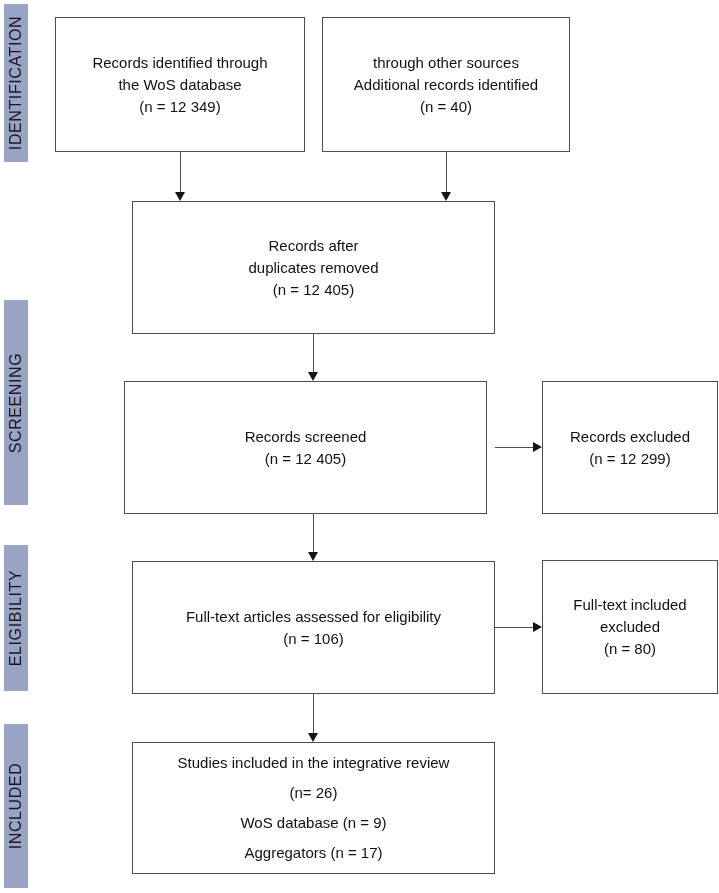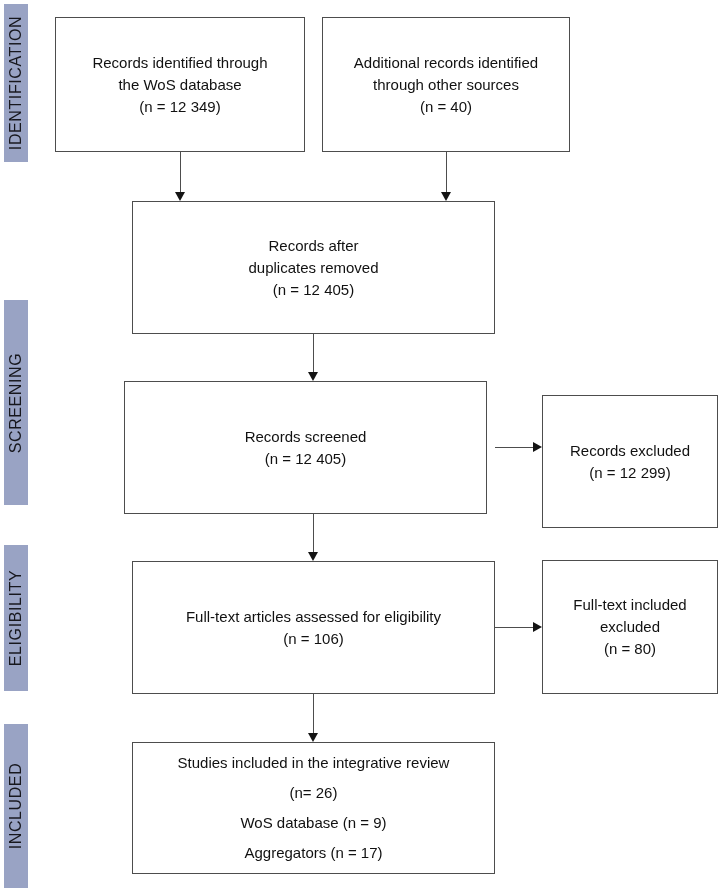--- a/index.html
+++ b/index.html
@@ -99,36 +99,36 @@
   <div class="band" style="top:724px;height:164px;">
     <span class="band-label">INCLUDED</span>
   </div>
 
   <div class="box" style="left:55px;top:17px;width:250px;height:135px;">
     <div>Records identified through</div>
     <div>the WoS database</div>
     <div>(n = 12 349)</div>
   </div>
   <div class="box" style="left:322px;top:17px;width:248px;height:135px;">
+    <div>through other sources</div>
     <div>Additional records identified</div>
-    <div>through other sources</div>
     <div>(n = 40)</div>
   </div>
 
   <div class="box" style="left:132px;top:201px;width:363px;height:133px;">
     <div>Records after</div>
     <div>duplicates removed</div>
     <div>(n = 12 405)</div>
   </div>
 
   <div class="box" style="left:124px;top:381px;width:363px;height:133px;">
     <div>Records screened</div>
     <div>(n = 12 405)</div>
   </div>
-  <div class="box" style="left:542px;top:395px;width:176px;height:133px;">
+  <div class="box" style="left:542px;top:381px;width:176px;height:133px;">
     <div>Records excluded</div>
     <div>(n = 12 299)</div>
   </div>
 
   <div class="box" style="left:132px;top:561px;width:363px;height:133px;">
     <div>Full-text articles assessed for eligibility</div>
     <div>(n = 106)</div>
   </div>
   <div class="box" style="left:542px;top:560px;width:176px;height:134px;">
     <div>Full-text included</div>

